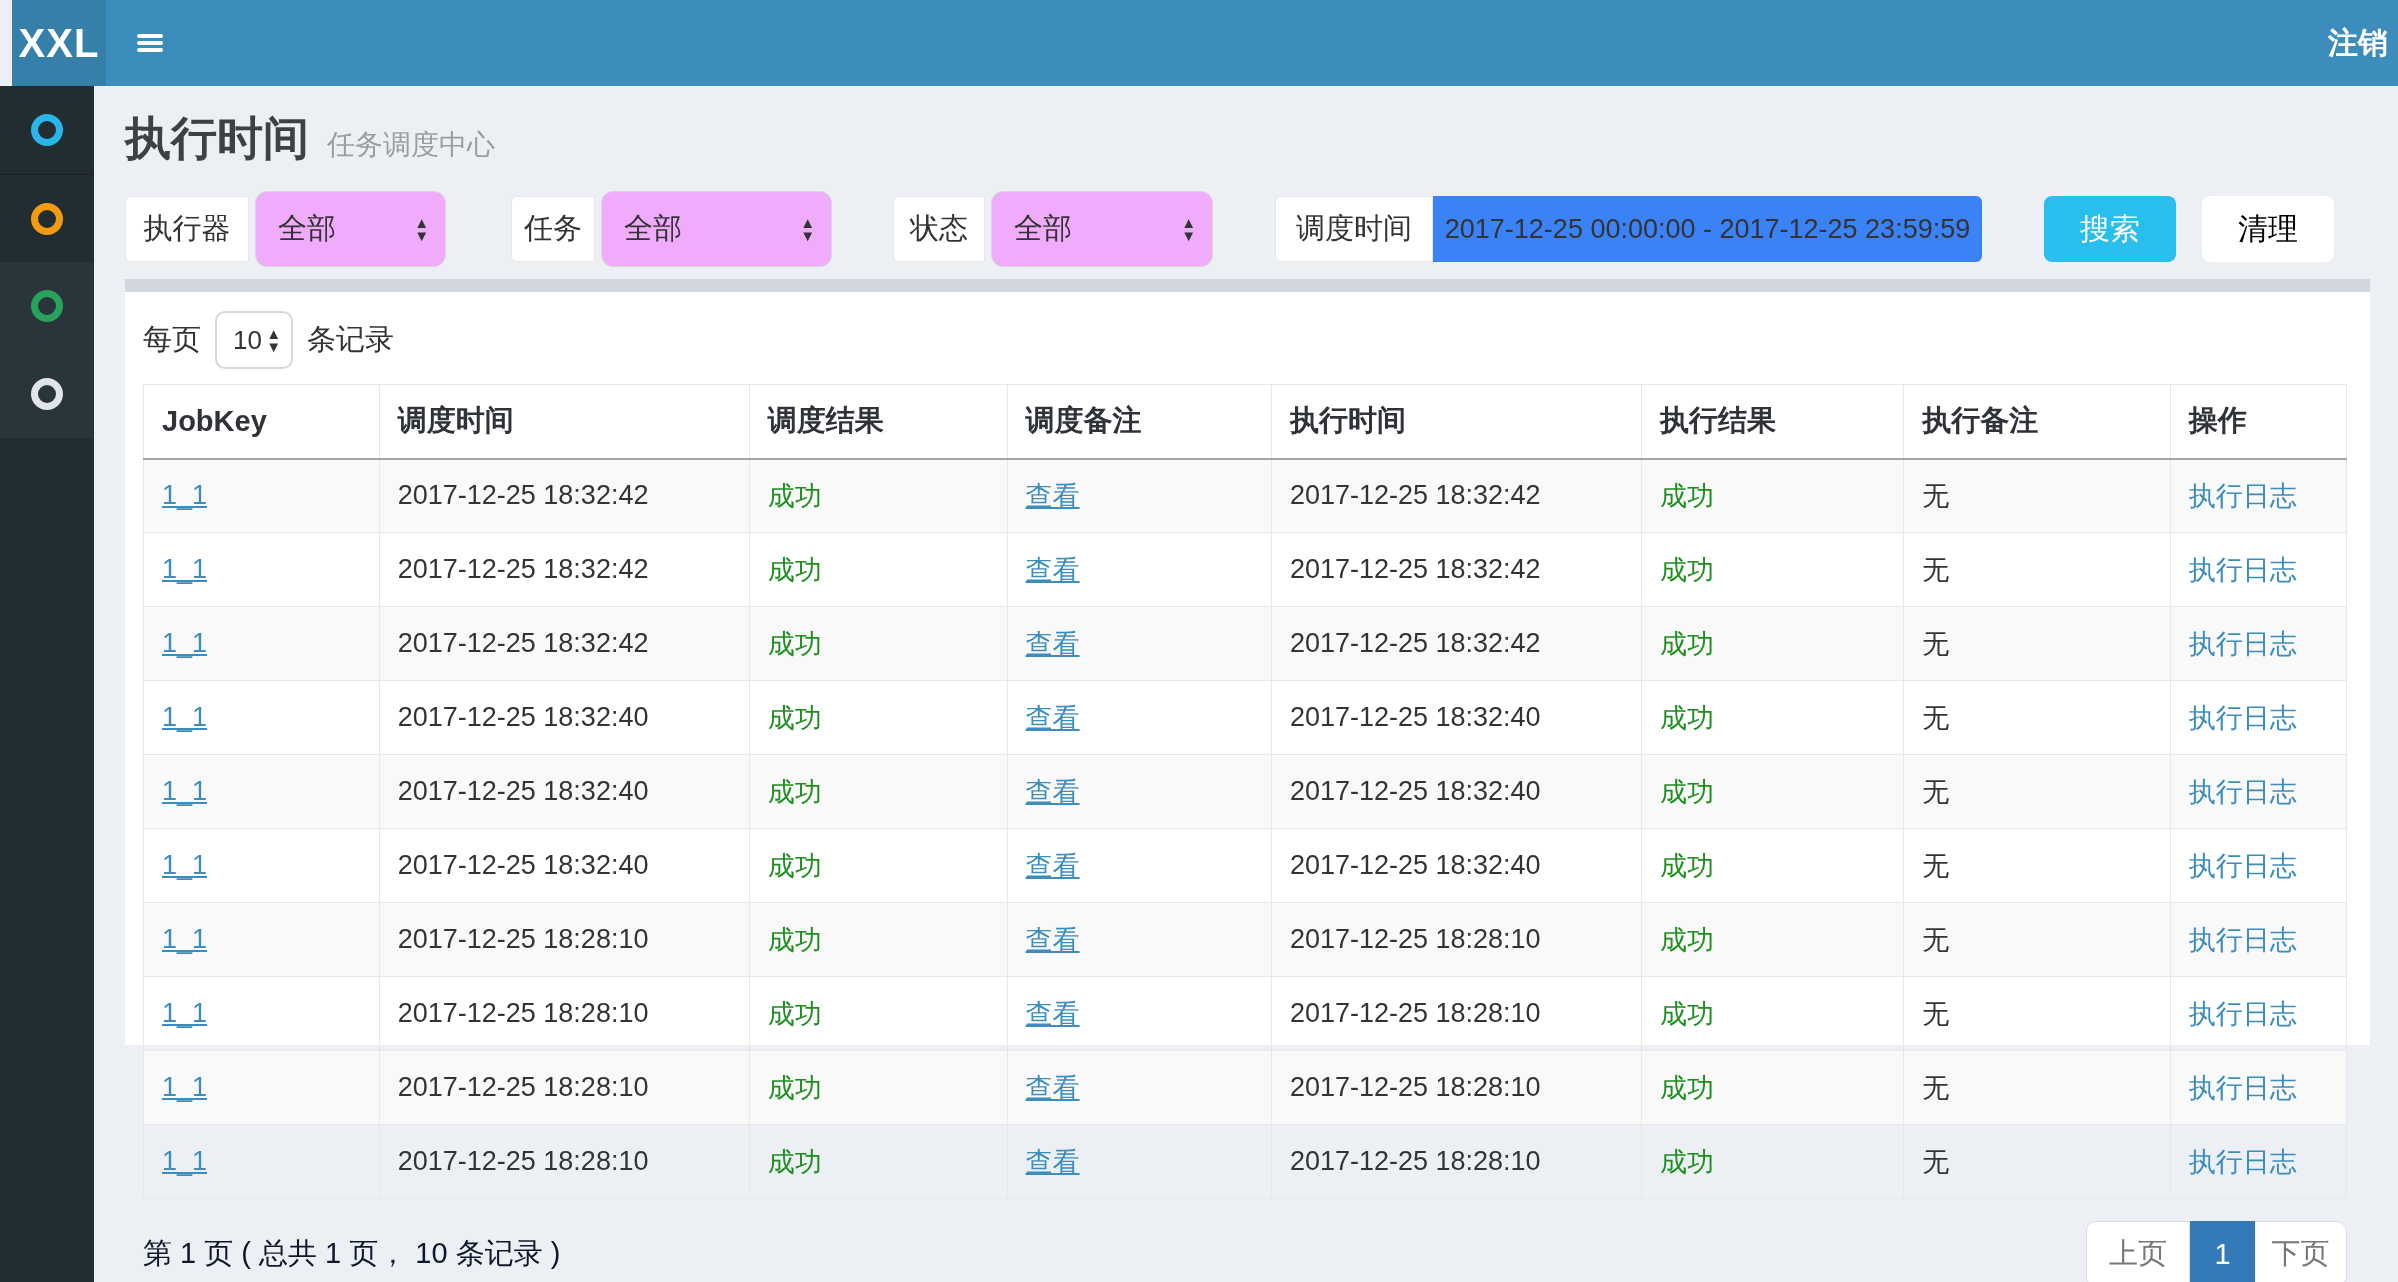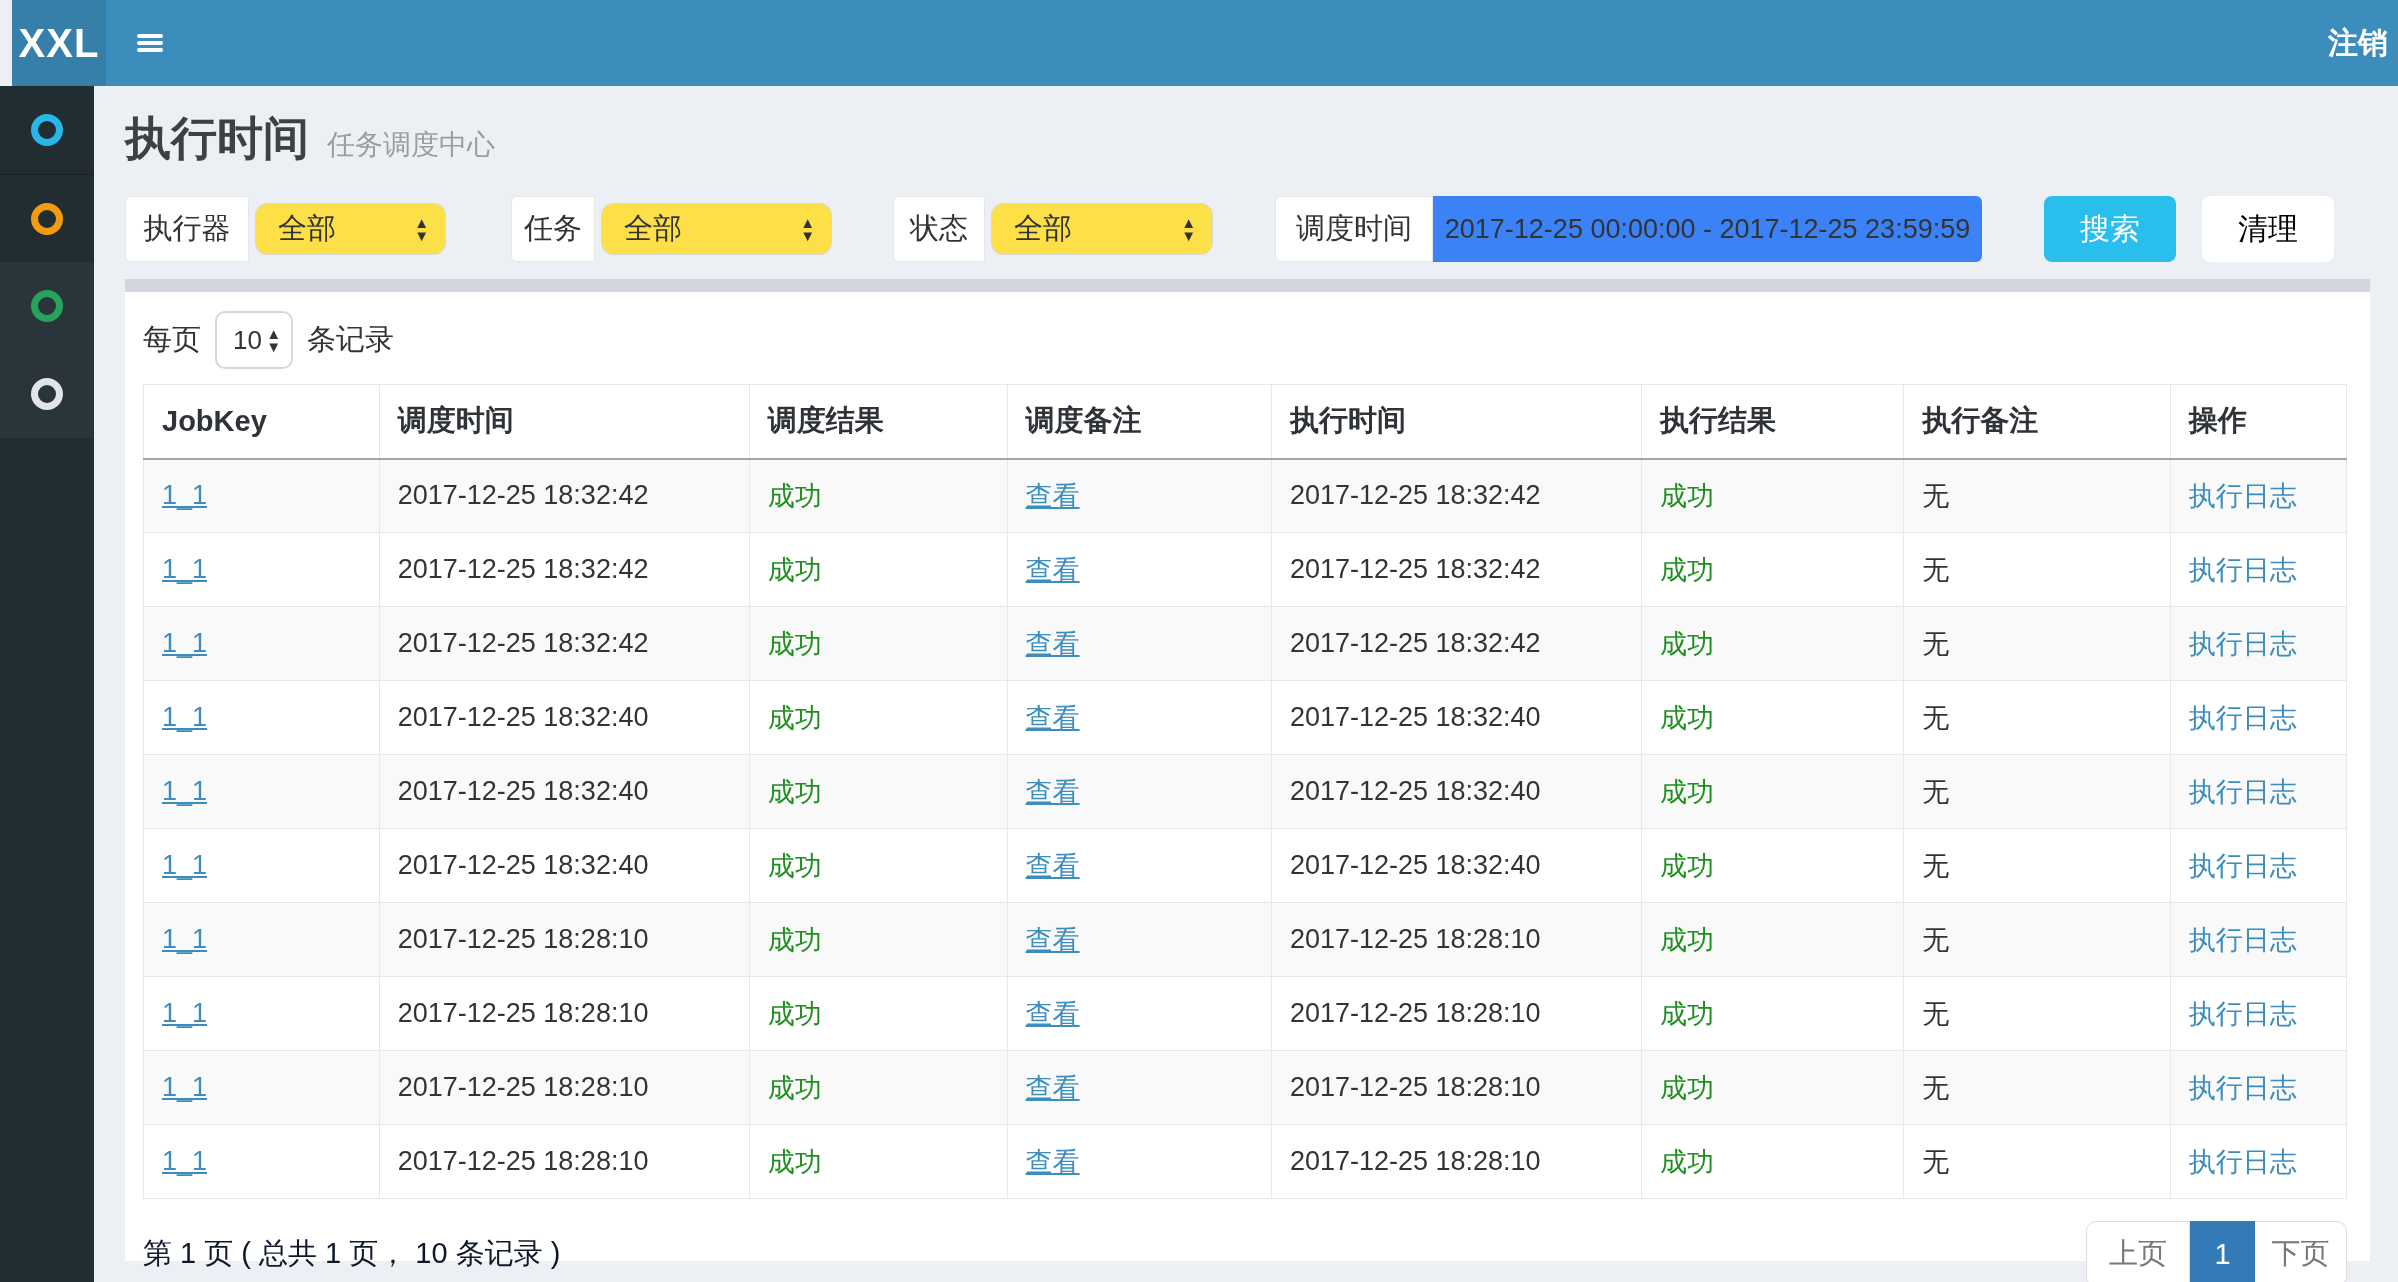--- a/index.html
+++ b/index.html
@@ -24,34 +24,34 @@
 
   
   .content { position:absolute; left:94px; top:86px; width:2304px; height:1196px; padding:0 28px 0 31px; }
   .page-header { padding-top:22px; height:104px; display:flex; align-items:baseline; }
   .page-title { font-size:46px; font-weight:600; color:#3c4146; }
   .page-subtitle { font-size:28px; color:#9a9da0; margin-left:18px; font-weight:400; }
 
   
   .filter-row { display:flex; align-items:center; height:66px; margin-top:6px; }
   .addon { background:#fff; border:1px solid #e7e7e7; height:66px; display:flex; align-items:center; justify-content:center; font-size:29px; color:#333; border-radius:6px 0 0 6px; }
-  .sel { background:#fde047; border:1px solid #d9d9d9; border-radius:12px; height:52px; display:flex; align-items:center; justify-content:space-between; padding:0 16px 0 22px; font-size:29px; color:#333; margin-left:6px; cursor:pointer; }
+  .sel { background:#f0abfc; border:1px solid #d9d9d9; border-radius:12px; height:76px; display:flex; align-items:center; justify-content:space-between; padding:0 16px 0 22px; font-size:29px; color:#333; margin-left:6px; cursor:pointer; }
   .arrows { display:flex; flex-direction:column; align-items:center; color:#333; font-size:15px; line-height:13px; }
   .w-exec-label{width:124px;} .w-exec-sel{width:191px;}
   .w-job-label{width:84px;}  .w-job-sel{width:231px;}
   .w-status-label{width:92px;} .w-status-sel{width:222px;}
   .w-time-label{width:158px; border-radius:6px 0 0 6px;}
   .time-input { width:549px; height:66px; background:#3b82f6; border:none; border-radius:0 6px 6px 0; font-size:27px; color:#333; text-align:center; font-family:"Liberation Sans","DejaVu Sans",sans-serif; cursor:text; }
   .mr1{margin-right:65px;} .mr2{margin-right:61px;} .mr3{margin-right:62px;} .mr4{margin-right:62px;} .mr5{margin-right:26px;}
   .btn { height:66px; width:132px; border:none; border-radius:8px; font-size:30px; cursor:pointer; font-family:inherit; }
   .btn-search { background:#29beec; color:#fff; }
   .btn-clear { background:#fff; color:#000000; }
 
   
-  .box { margin-top:17px; background:#fff; border-top:13px solid #d2d6de; height:982px; padding:8px 23px 0 18px; }
+  .box { margin-top:17px; background:#fff; border-top:13px solid #d2d6de; height:766px; padding:8px 23px 0 18px; }
   .page-size-row { display:flex; align-items:center; height:64px; margin-top:8px; font-size:29px; color:#333; }
   .size-sel { width:78px; height:58px; border:2px solid #d8d8d8; border-radius:10px; background:#fff; display:flex; align-items:center; justify-content:space-between; padding:0 10px 0 16px; font-size:26px; margin:0 14px; cursor:pointer; }
 
   table { border-collapse:collapse; width:100%; margin-top:12px; table-layout:fixed; }
   table, th, td { border:1px solid #e8e8e8; }
   thead th { border-bottom:2px solid #a3a3a3; }
   th { font-size:29px; font-weight:700; text-align:left; height:74px; padding-left:18px; background:#fff; color:#2f3338; }
   td { font-size:27px; height:74px; padding-left:18px; color:#333; }
   tbody tr:nth-child(odd) { background:#f9f9f9; }
   a.link { color:#3c8dbc; text-decoration:none; cursor:pointer; }

